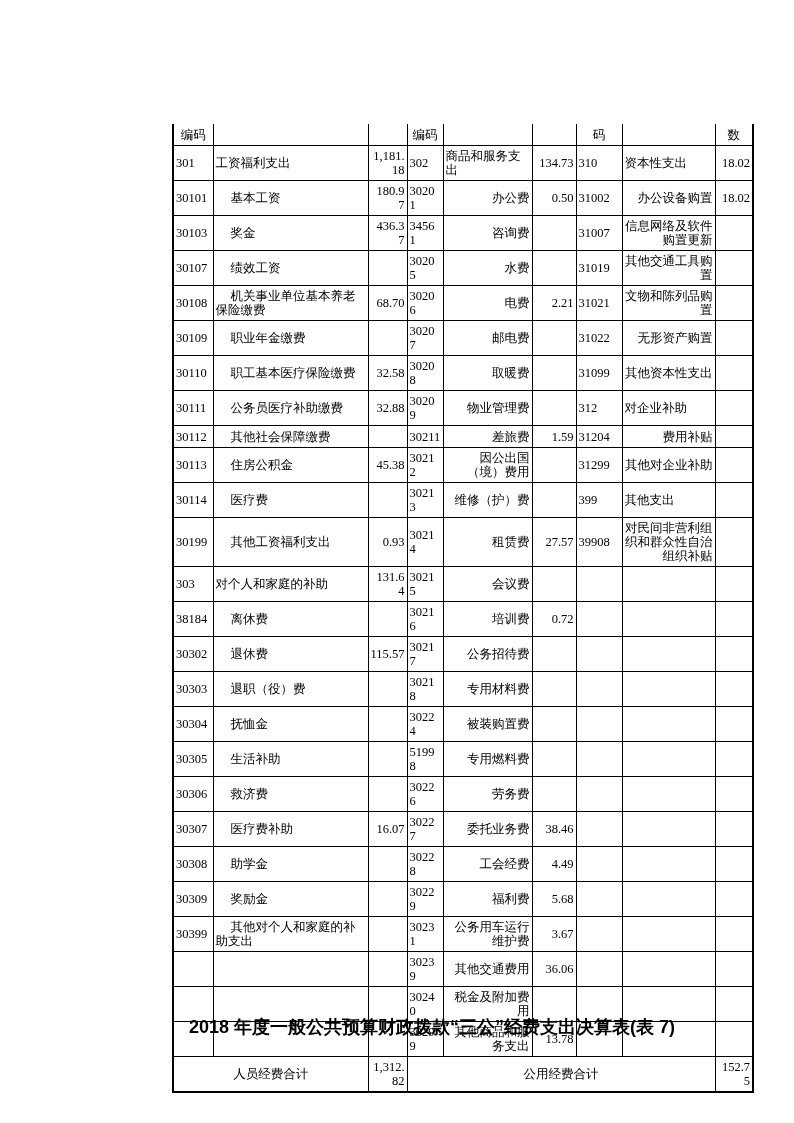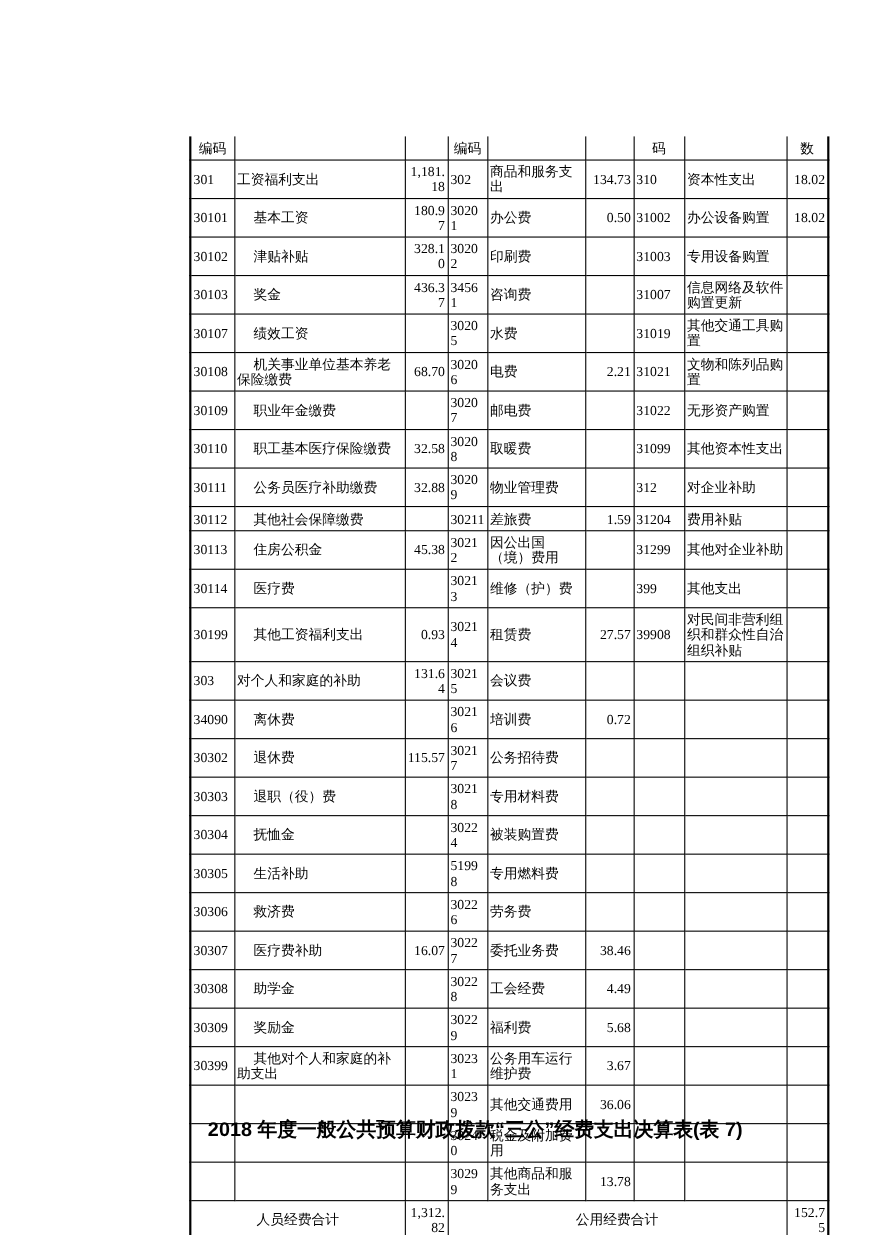--- a/index.html
+++ b/index.html
@@ -36,21 +36,21 @@
   }
   thead td{
     border-top:none !important;
     height:22px;
     text-align:center;
     vertical-align:middle;
   }
   td.code{text-align:left;}
   td.name{text-align:left;}
   td.name.lvl2.g1{text-indent:15px;}
-  td.name.lvl2.g2,td.name.lvl2.g3{text-align:left;text-indent:0;}
+  td.name.lvl2.g2,td.name.lvl2.g3{text-align:right;text-indent:0;}
   td.amt{text-align:right;font-size:12px;}
   td.sm{font-size:9.5px;line-height:11px;font-family:Liberation Serif, serif;}
   td.sma{font-size:8.5px;line-height:11px;}
   tfoot td{height:16px;}
   .ft-label{text-align:center;}
   .page-title{
     position:absolute;
     top:982px;left:78px;width:708px;
     text-align:center;
     font-family:"Liberation Sans","DejaVu Sans",sans-serif;
@@ -106,31 +106,20 @@
             <td class="name g1 lvl2">基本工资</td>
             <td class="amt">180.97</td>
             <td class="code">30201</td>
             <td class="name g2 lvl2">办公费</td>
             <td class="amt">0.50</td>
             <td class="code">31002</td>
             <td class="name g3 lvl2">办公设备购置</td>
             <td class="amt">18.02</td>
           </tr>
           <tr>
-            <td class="code">30102</td>
-            <td class="name g1 lvl2">津贴补贴</td>
-            <td class="amt">328.10</td>
-            <td class="code">30202</td>
-            <td class="name g2 lvl2">印刷费</td>
-            <td class="amt"></td>
-            <td class="code">31003</td>
-            <td class="name g3 lvl2">专用设备购置</td>
-            <td class="amt"></td>
-          </tr>
-          <tr>
             <td class="code">30103</td>
             <td class="name g1 lvl2">奖金</td>
             <td class="amt">436.37</td>
             <td class="code">34561</td>
             <td class="name g2 lvl2">咨询费</td>
             <td class="amt"></td>
             <td class="code">31007</td>
             <td class="name g3 lvl2 sm">信息网络及软件购置更新</td>
             <td class="amt"></td>
           </tr>
@@ -238,21 +227,21 @@
             <td class="name g1 lvl1">对个人和家庭的补助</td>
             <td class="amt">131.64</td>
             <td class="code">30215</td>
             <td class="name g2 lvl2">会议费</td>
             <td class="amt"></td>
             <td class="code"></td>
             <td class="name g3 lvl2"></td>
             <td class="amt"></td>
           </tr>
           <tr>
-            <td class="code">34090</td>
+            <td class="code">38184</td>
             <td class="name g1 lvl2">离休费</td>
             <td class="amt"></td>
             <td class="code">30216</td>
             <td class="name g2 lvl2">培训费</td>
             <td class="amt">0.72</td>
             <td class="code"></td>
             <td class="name g3 lvl2"></td>
             <td class="amt"></td>
           </tr>
           <tr>

